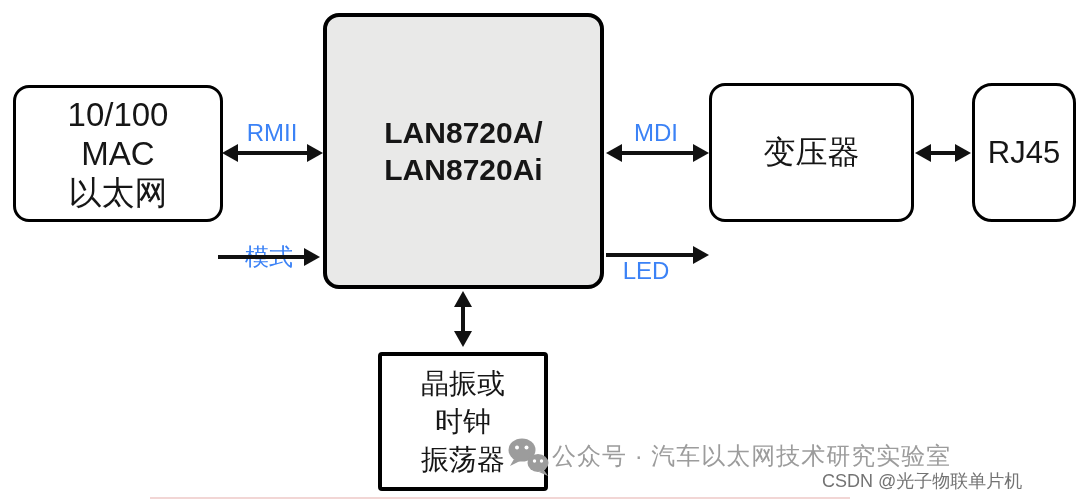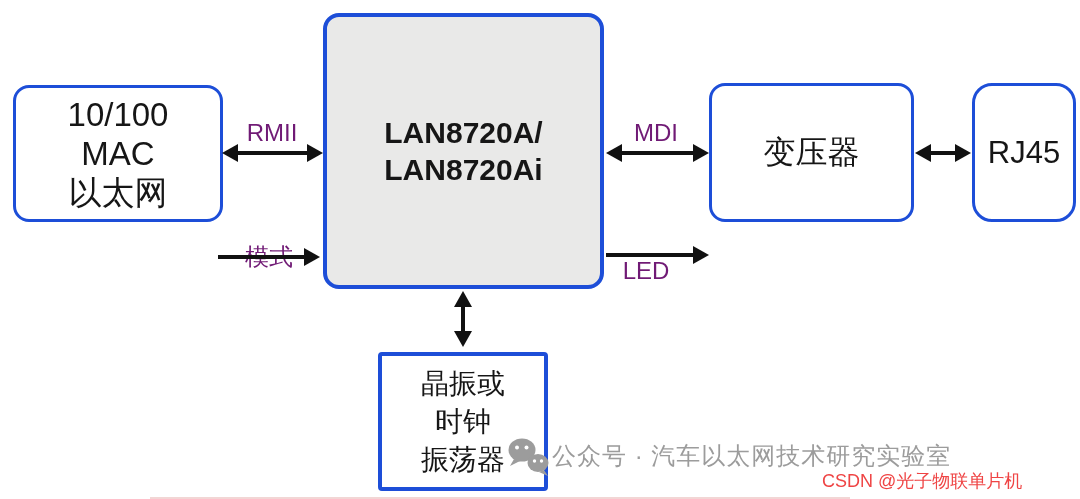--- a/index.html
+++ b/index.html
@@ -8,21 +8,21 @@
     width:1080px;height:499px;
     background:#ffffff;
     overflow:hidden;
     font-family:"Liberation Sans","DejaVu Sans",sans-serif;
     color:#161616;
   }
   
   .box{
     position:absolute;
     box-sizing:border-box;
-    border:3px solid #1d4ed8;
+    border:3px solid #000000;
     border-radius:16px;
     background:#ffffff;
     display:flex;
     flex-direction:column;
     align-items:center;
     justify-content:center;
     text-align:center;
   }
   .box-mac{left:13px;top:85px;width:210px;height:137px;font-size:33px;line-height:39px;}
   .box-phy{
@@ -48,33 +48,33 @@
   .arrow-v{position:absolute;width:18px;}
   .arrow-v .line{position:absolute;left:7px;width:4px;background:#111111;top:13px;bottom:13px;}
   .head-t{top:0;left:0;border-left:9px solid transparent;border-right:9px solid transparent;border-bottom:16px solid #111111;}
   .head-b{bottom:0;left:0;border-left:9px solid transparent;border-right:9px solid transparent;border-top:16px solid #111111;}
   
   .sig-label{
     position:absolute;
     font-size:24px;
     line-height:24px;
     text-align:center;
-    color:#701a75;
+    color:#3b82f6;
     white-space:nowrap;
   }
   
   .wm-main{
     position:absolute;left:552px;top:440px;
     font-size:24px;line-height:32px;
     color:#9c9c9c;letter-spacing:1px;white-space:nowrap;
   }
   .wm-csdn{
     position:absolute;left:822px;top:471px;
     font-size:18px;line-height:20px;
-    color:#ef4444;white-space:nowrap;
+    color:#737373;white-space:nowrap;
   }
   .wm-icon{position:absolute;left:504px;top:436px;}
   .bottom-tint{
     position:absolute;left:150px;bottom:0;width:700px;height:2px;
     background:rgba(226,164,162,0.45);
   }
 </style>
 </head>
 <body>
 

